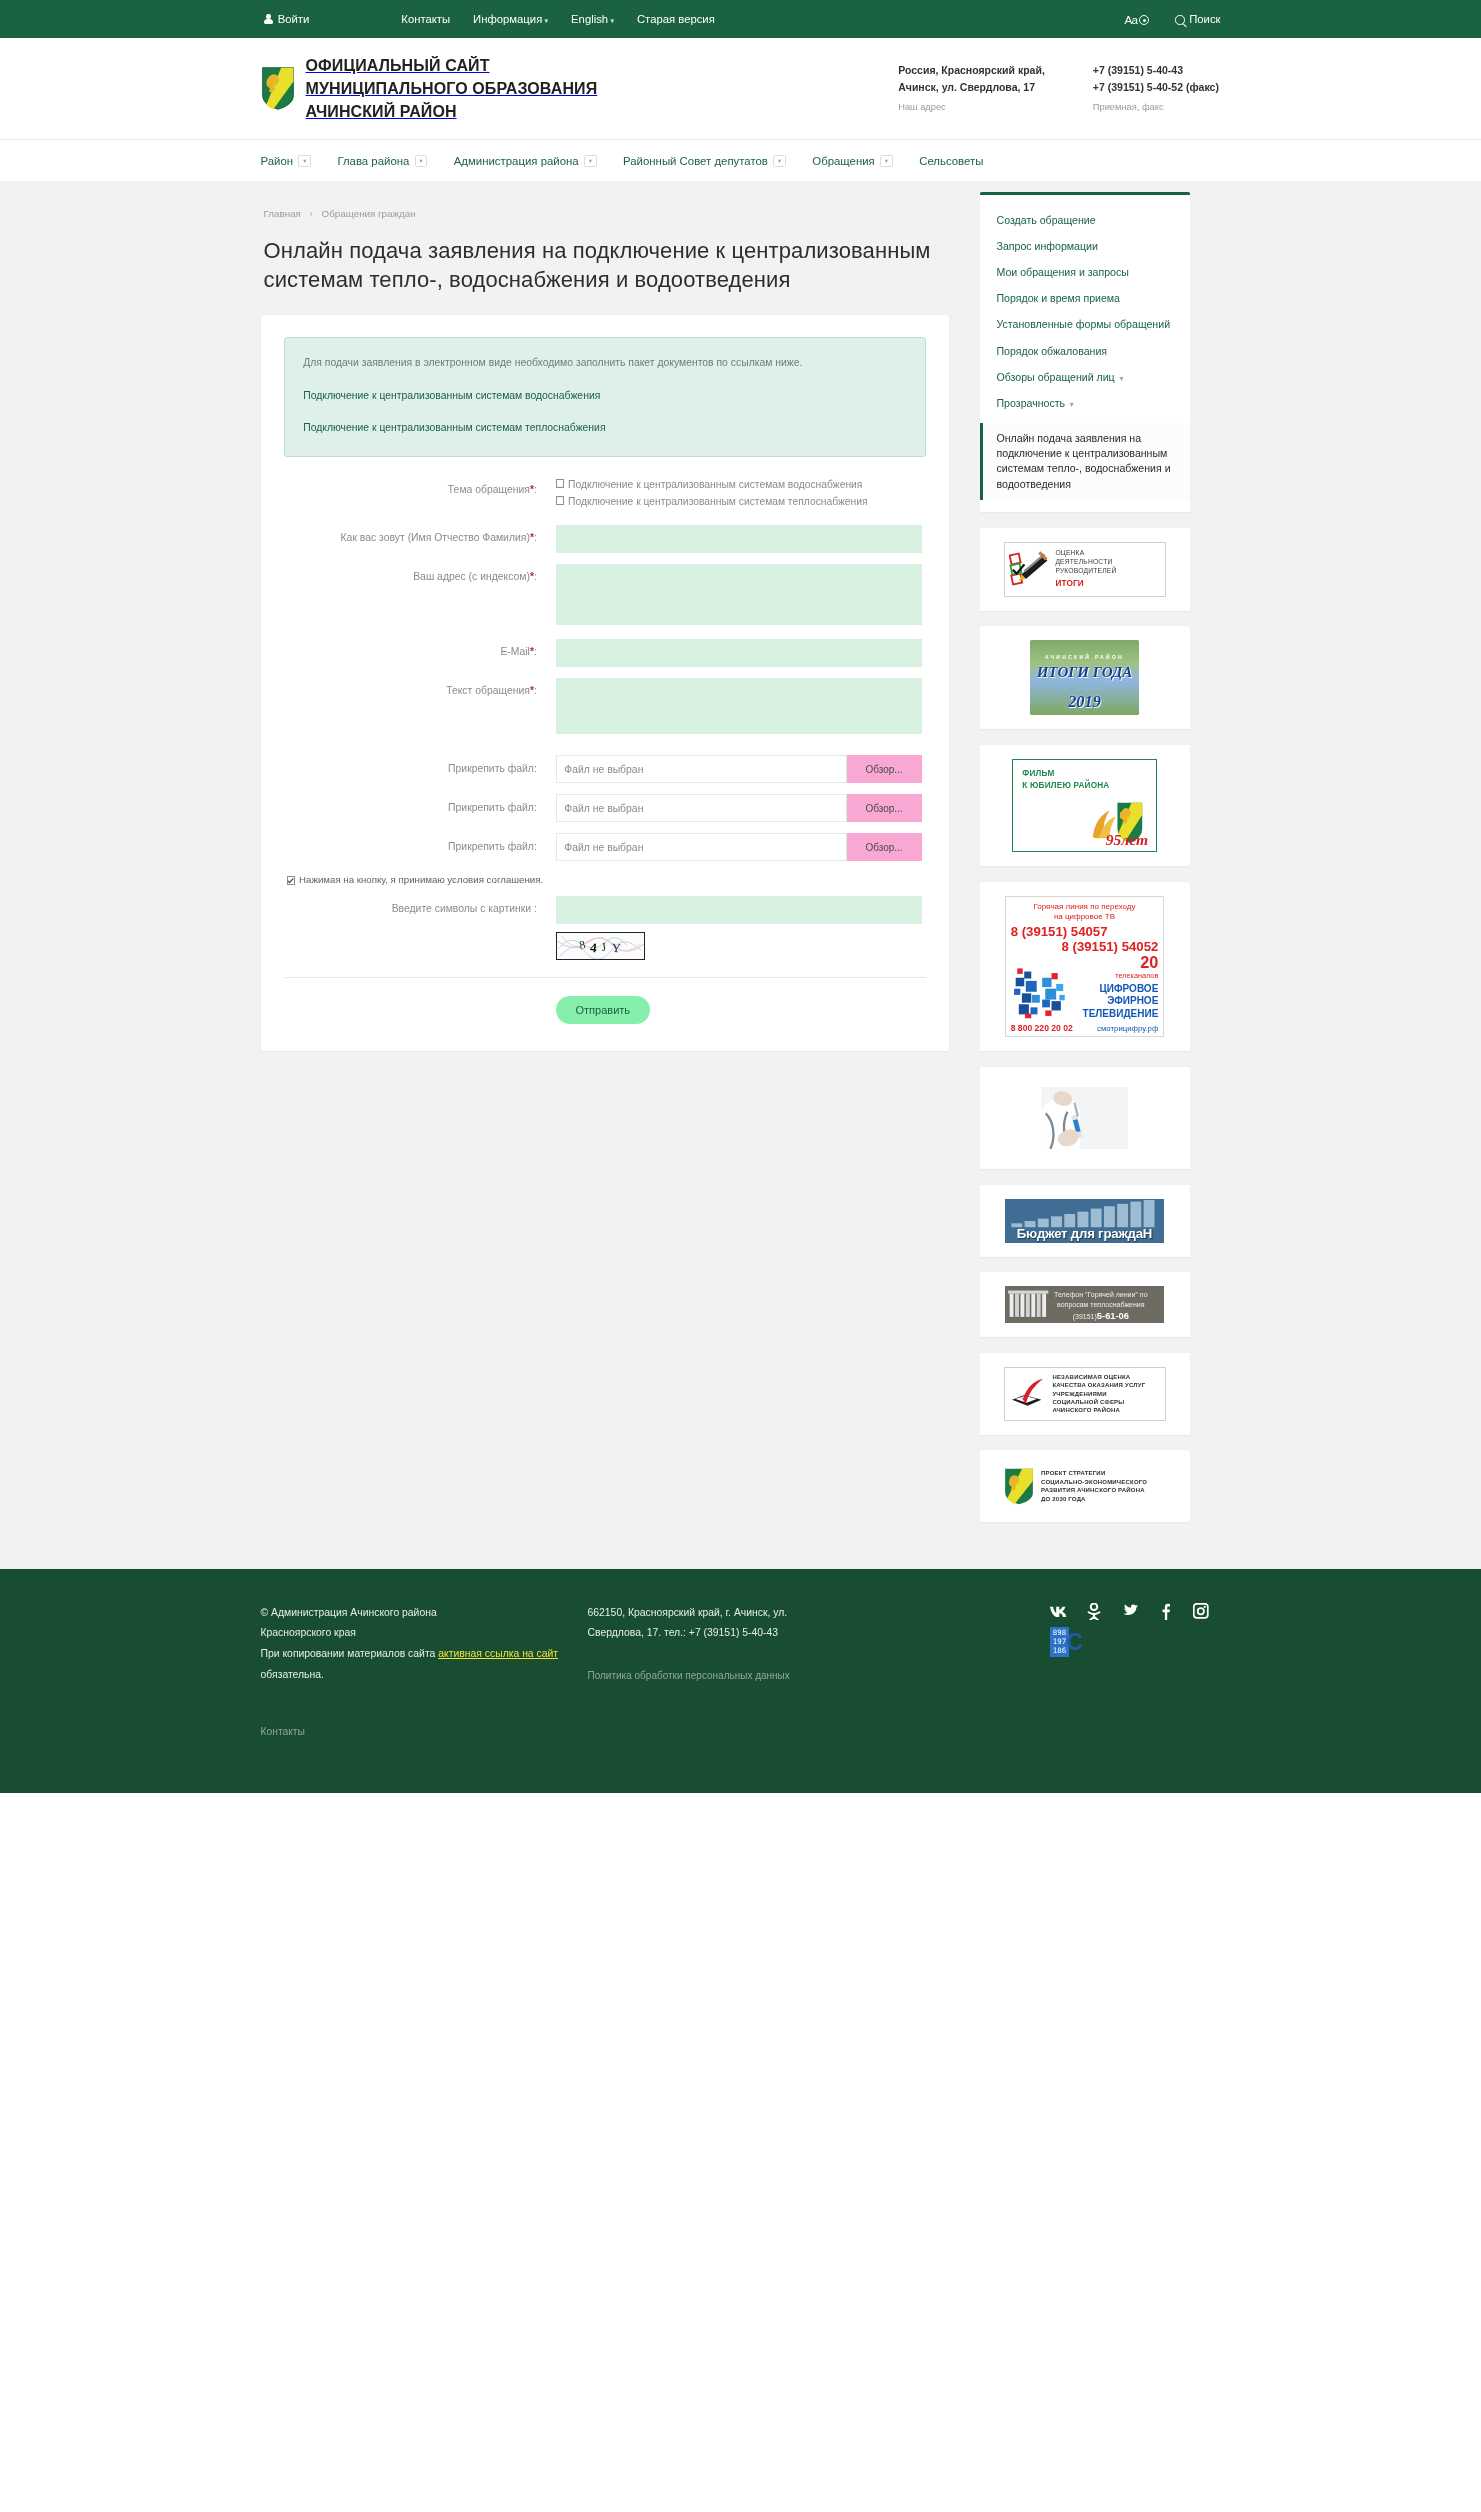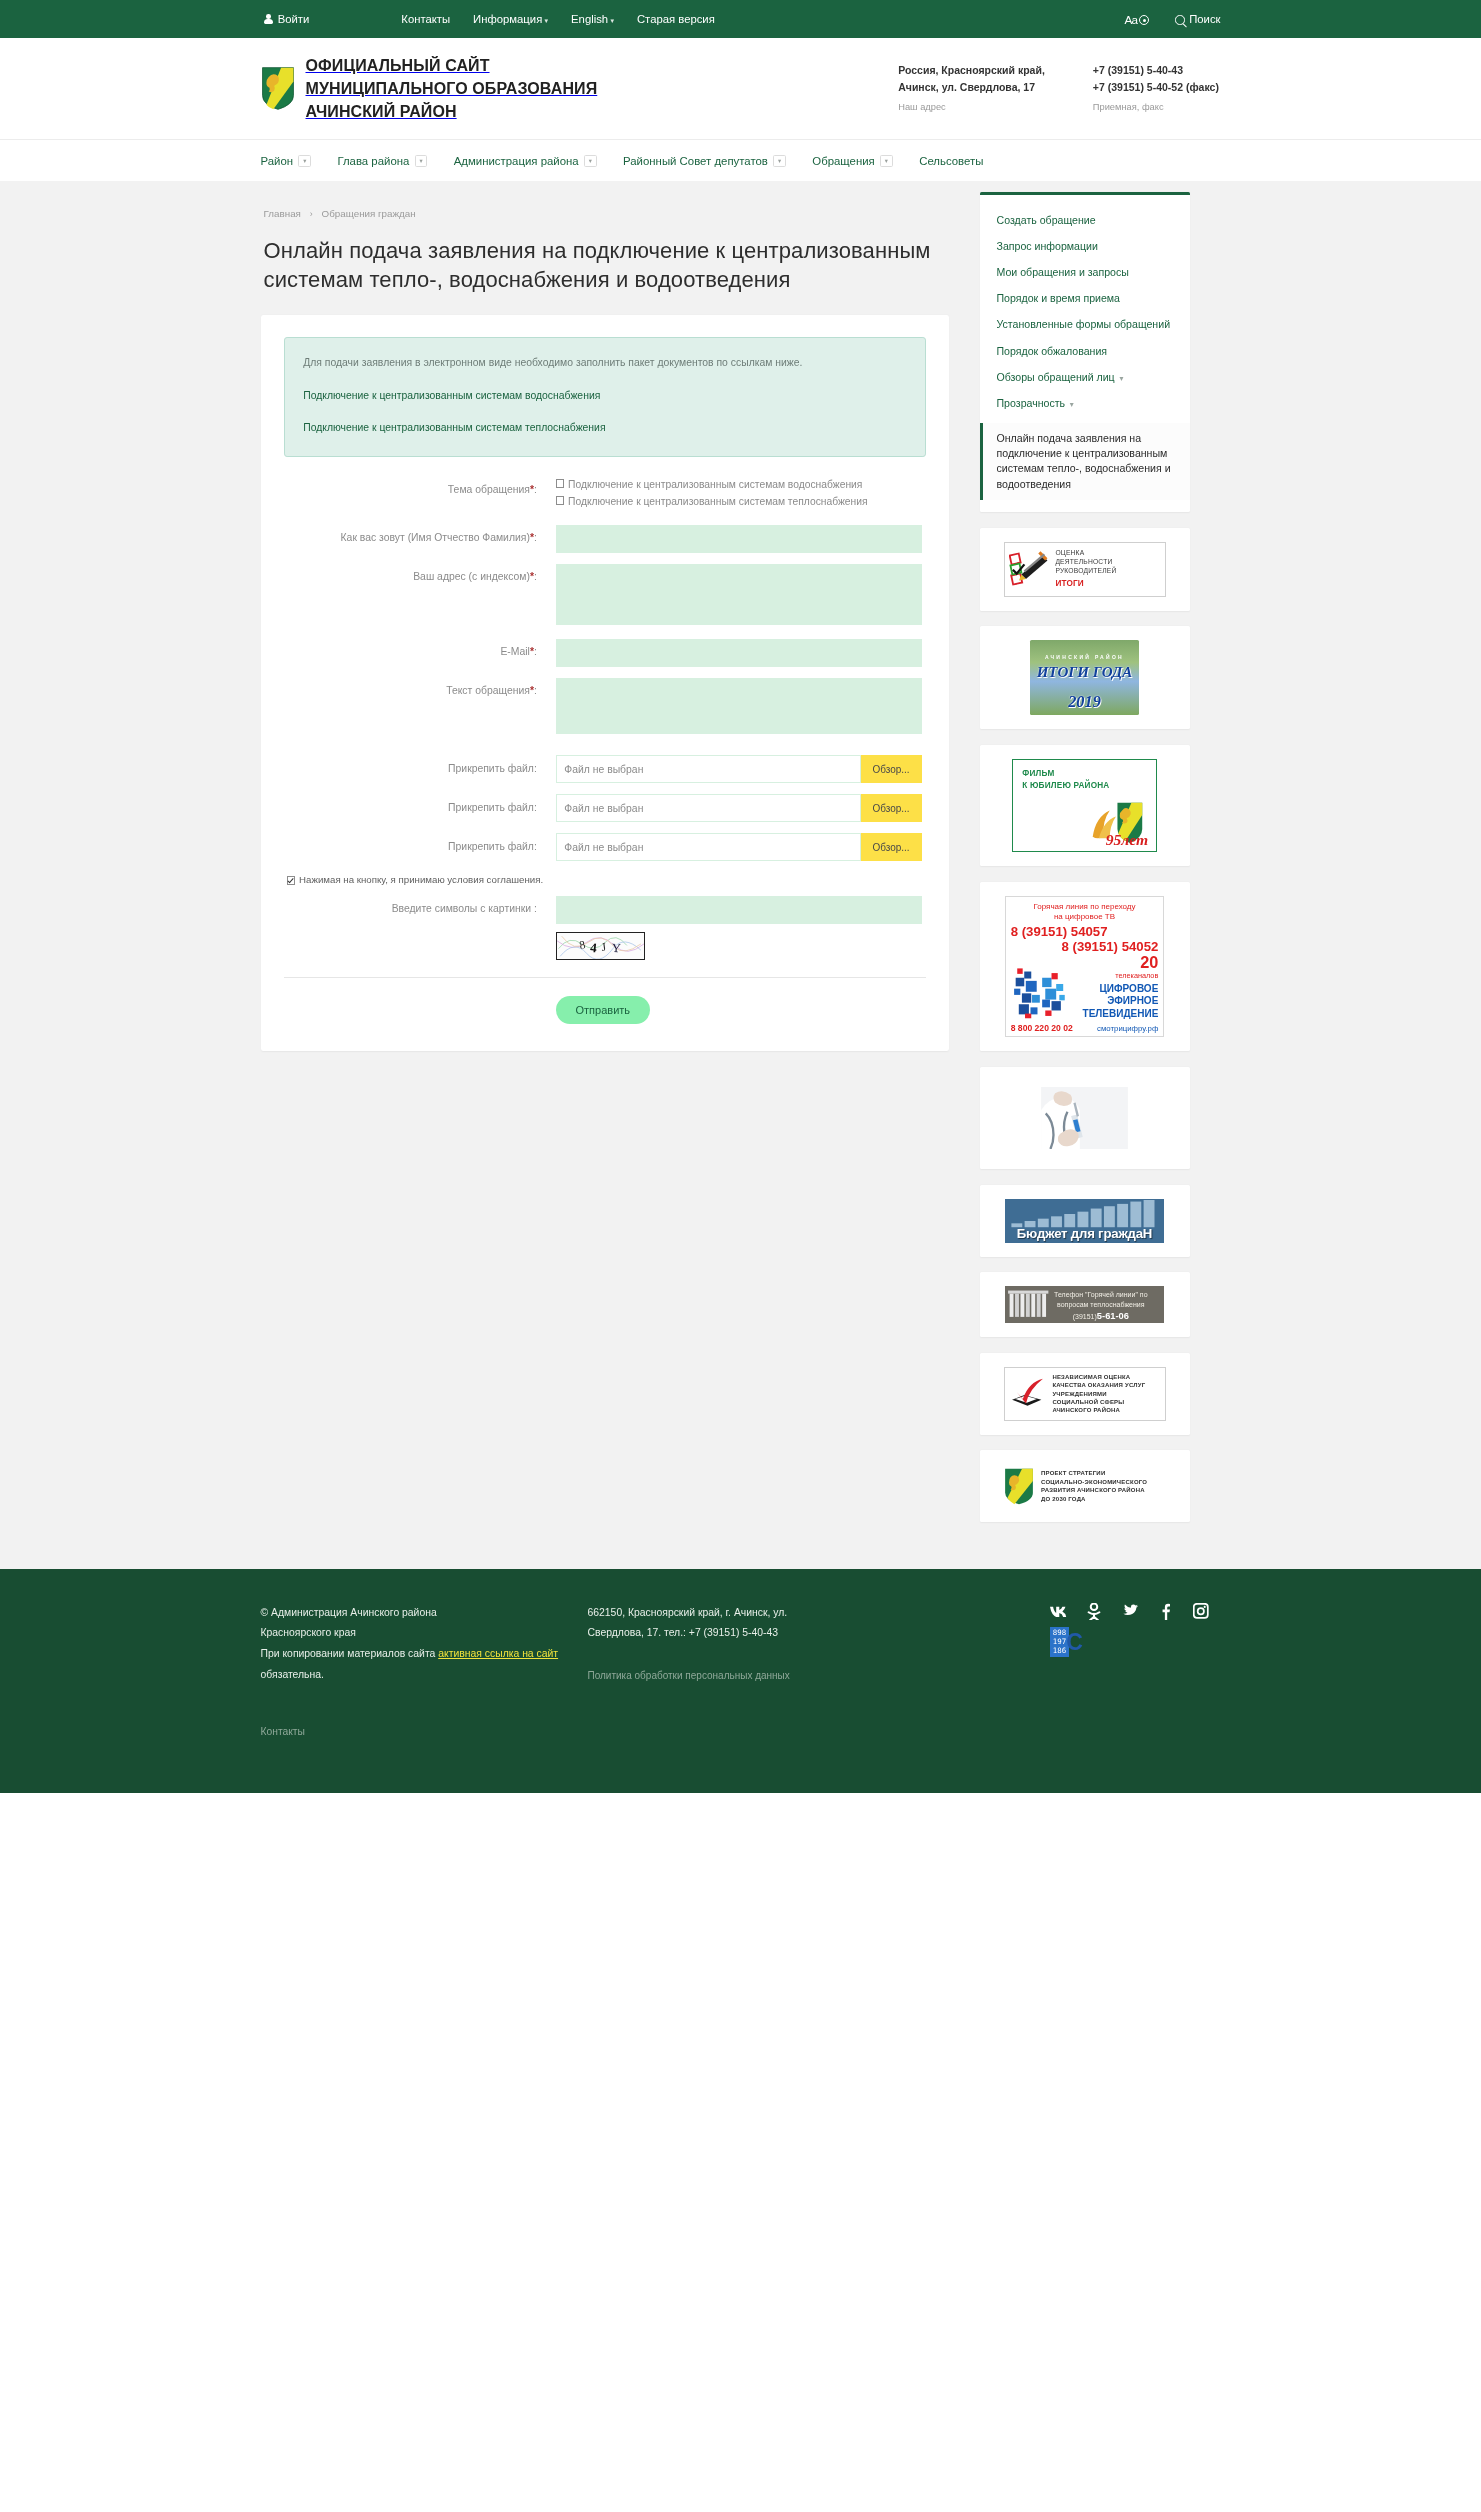--- a/index.html
+++ b/index.html
@@ -172,21 +172,21 @@
   .inp-tall { height: 61px; resize:none; padding-top:6.2px; }
   .inp-mid  { height: 56px; resize:none; padding-top:6.2px; }
 
   .file-row { display:flex; width:366px; }
   .file-name {
     flex:1 1 auto; height:28px; background:#fff; border:0.8px solid #d7f0e0;
     display:flex; align-items:center; padding-left:7.8px;
     font-size:10.4px; color:#8b8b8b;
   }
   .file-btn {
-    width: 61px; height:28px; background:#fde047; color:#4a4a4a;
+    width: 75px; height:28px; background:#f9a8d4; color:#4a4a4a;
     font-size:10px; display:flex; align-items:center; justify-content:center;
     border:none; cursor:pointer;
     font-family:"Liberation Sans", sans-serif;
   }
 
   .agree {
     display:flex; align-items:center; gap:3.9px; font-size:9.7px; color:#5f5f5f;
     margin: 12.5px 0 11px 3.1px;
   }
 

